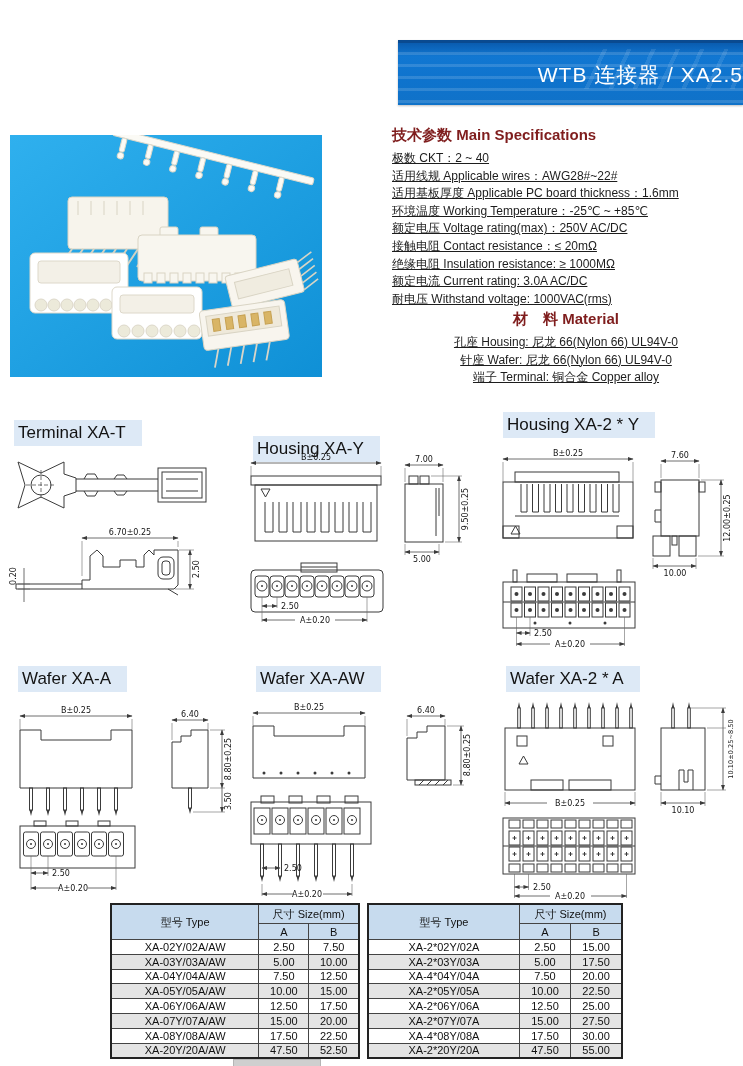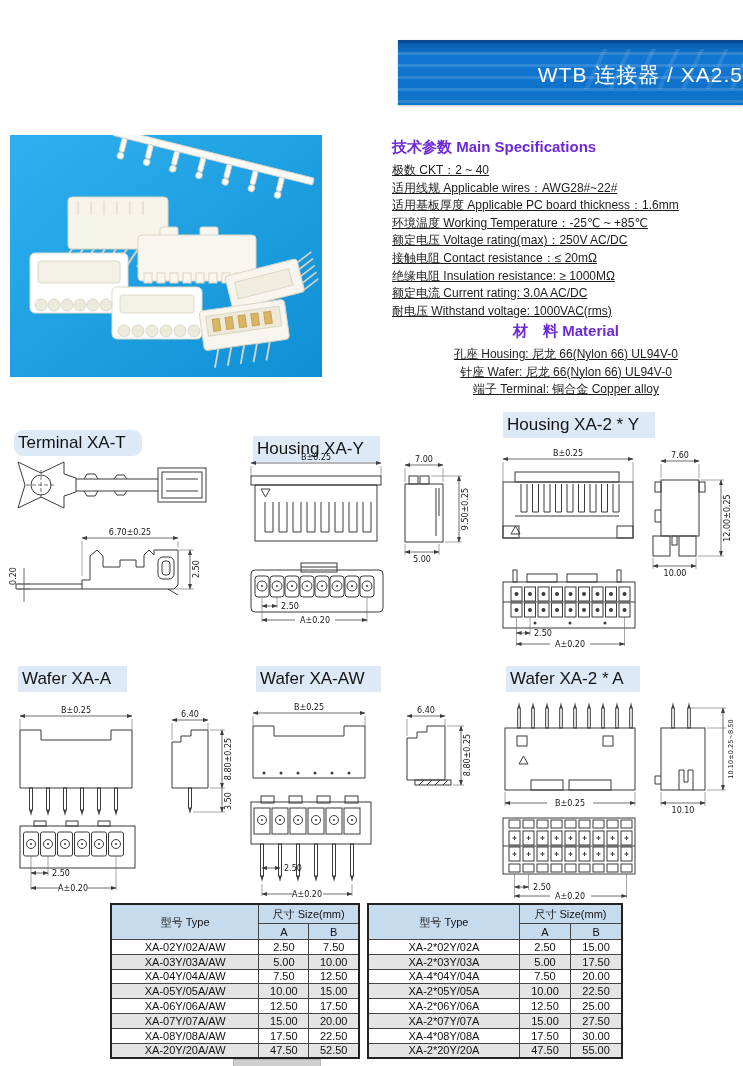--- a/index.html
+++ b/index.html
@@ -15,21 +15,21 @@
   .banner::after{content:"";position:absolute;right:0;top:6px;width:160px;height:40px;
           background:repeating-linear-gradient(115deg,rgba(255,255,255,0) 0 18px,rgba(255,255,255,.10) 18px 22px);}
   .banner-title{position:absolute;right:0;top:50%;transform:translateY(-46%);
           color:#ffffff;font-size:21px;letter-spacing:1px;white-space:nowrap;z-index:2;}
 
   
   .photo{position:absolute;left:10px;top:135px;width:312px;height:242px;}
 
   
   .specs{position:absolute;left:392px;top:126px;width:348px;}
-  .blk-heading{font-size:15px;font-weight:bold;color:#6d28d9;margin:12px 0 5px 0;}
+  .blk-heading{font-size:15px;font-weight:bold;color:#7f1d1d;margin:0 0 5px 0;}
   .spec-line{font-size:12px;line-height:17.6px;color:#1d1d1d;white-space:nowrap;text-decoration:underline;}
   .material{position:absolute;left:392px;top:310px;width:348px;text-align:center;}
 
   
   .sec-title{position:absolute;background:#dde9f6;color:#131313;font-size:17px;
              padding:3px 16px 3px 4px;white-space:nowrap;}
 
   
   .dr{position:absolute;}
   .dr line,.dr path,.dr rect,.dr circle,.dr polyline{fill:none;stroke:#3b3b3b;stroke-width:1;}
@@ -200,21 +200,21 @@
     <div class="spec-line">耐电压 Withstand voltage: 1000VAC(rms)</div>
   </div>
 
   <div class="material">
     <h2 class="blk-heading">材　料 Material</h2>
     <div class="spec-line">孔座 Housing: 尼龙 66(Nylon 66) UL94V-0</div>
     <div class="spec-line">针座 Wafer: 尼龙 66(Nylon 66) UL94V-0</div>
     <div class="spec-line">端子 Terminal: 铜合金 Copper alloy</div>
   </div>
 
-  <div class="sec-title" style="left:14px;top:430px;border-radius:9px;">Terminal XA-T</div>
+  <div class="sec-title" style="left:14px;top:420px;">Terminal XA-T</div>
   <div class="sec-title" style="left:253px;top:436px;">Housing XA-Y</div>
   <div class="sec-title" style="left:503px;top:412px;">Housing XA-2 * Y</div>
   <div class="sec-title" style="left:18px;top:666px;">Wafer XA-A</div>
   <div class="sec-title" style="left:256px;top:666px;">Wafer XA-AW</div>
   <div class="sec-title" style="left:506px;top:666px;text-align:right;">Wafer XA-2 * A</div>
 
   <svg class="dr" style="left:8px;top:448px;" width="225" height="170" viewBox="0 0 225 170">
     <g>
       <path d="M10,14 L33,25 L56,14 L56,26 L68,30 L68,44 L56,48 L56,60 L33,49 L10,60 L17,37 Z"></path>
       <circle cx="33" cy="37" r="10"></circle>

